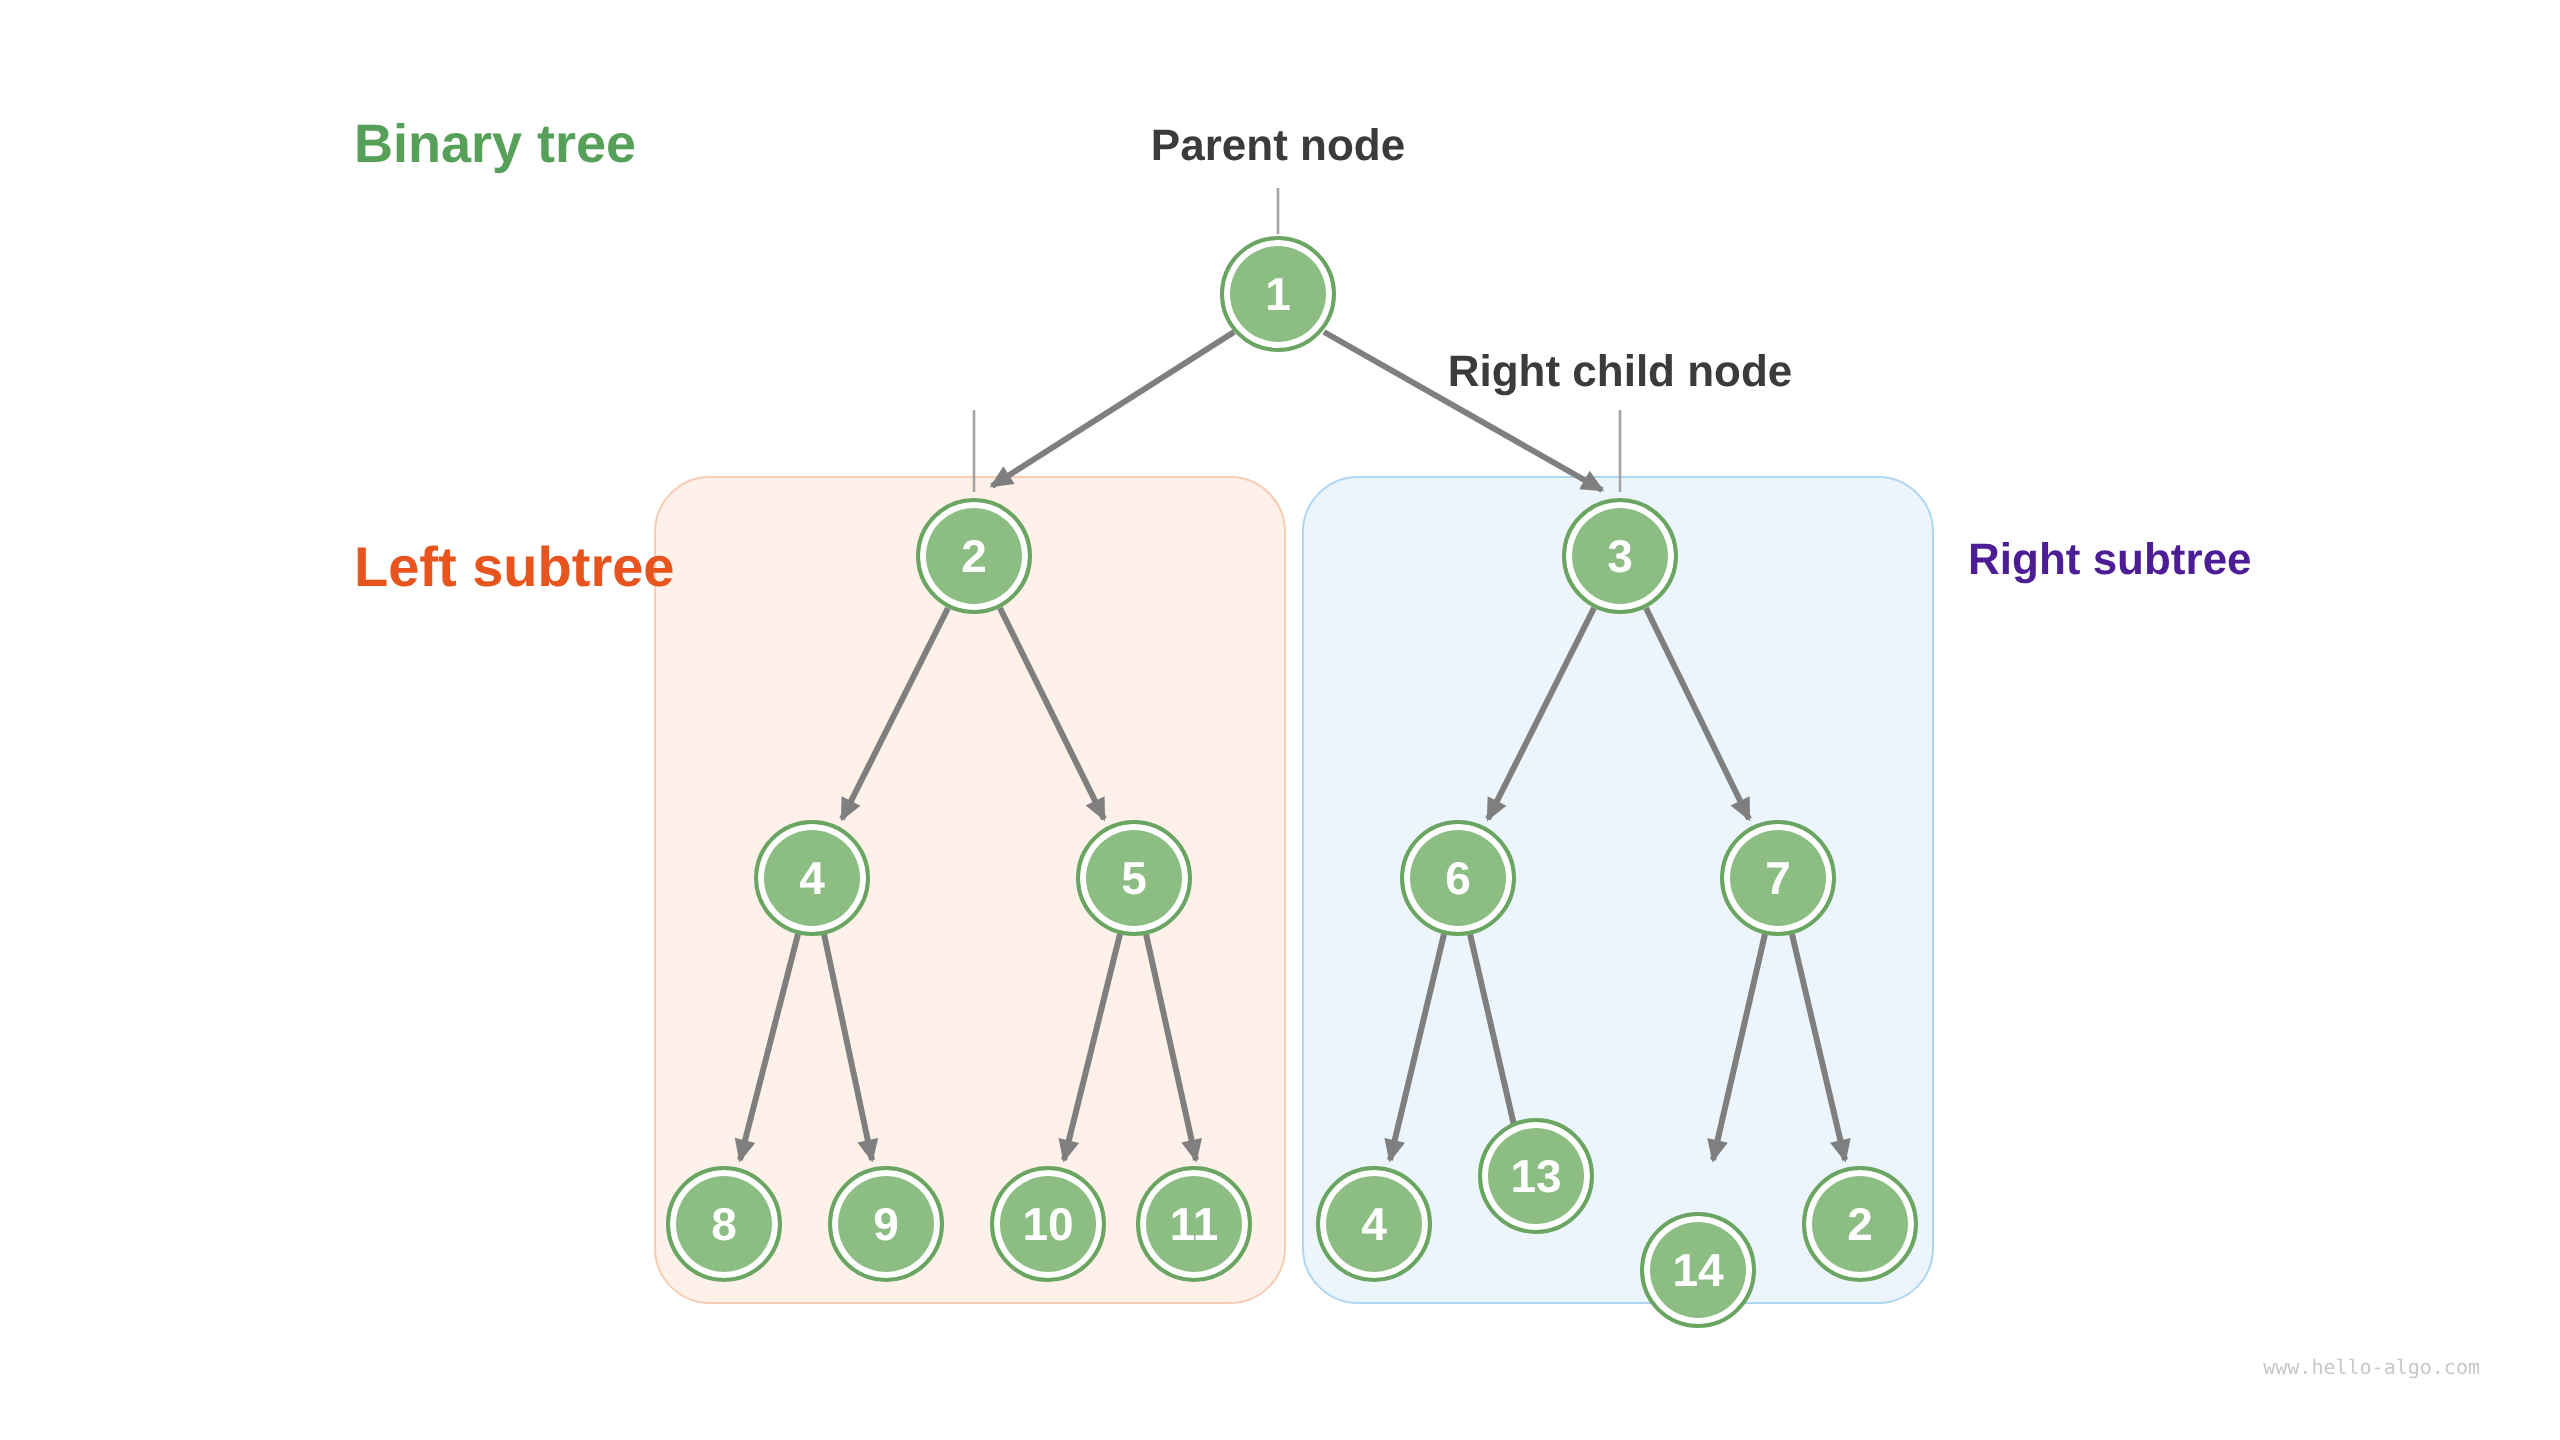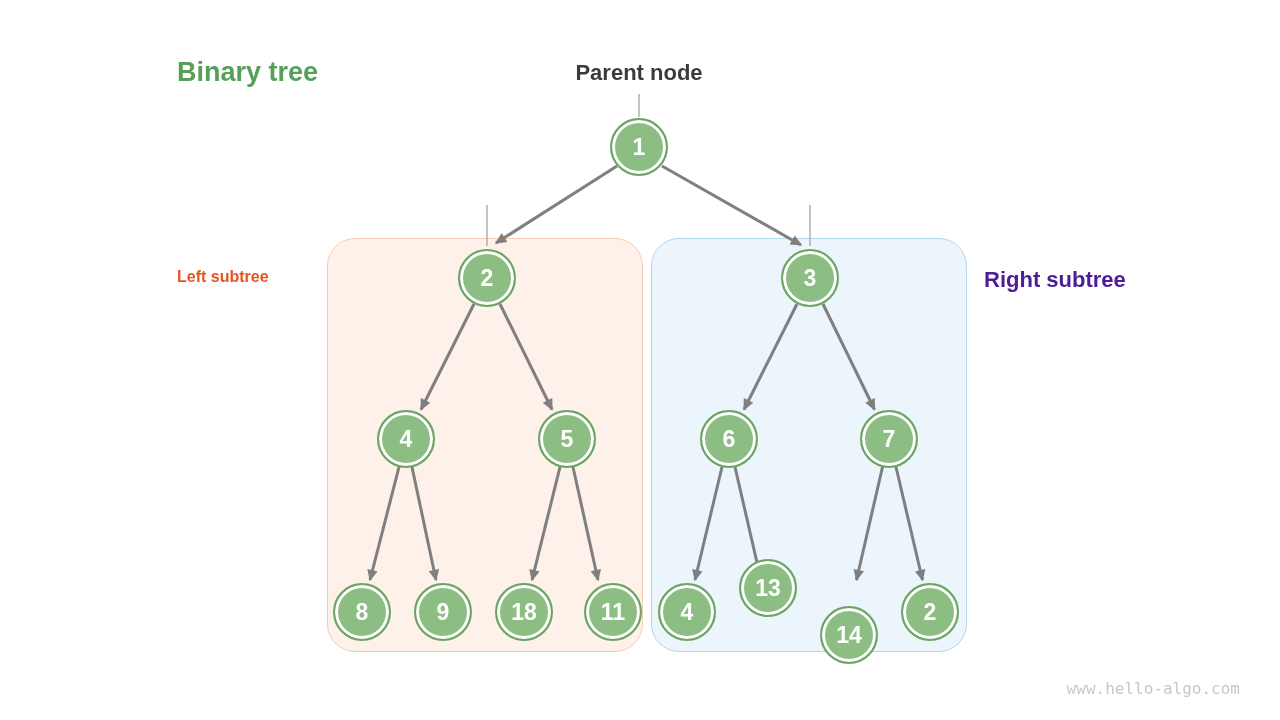--- a/index.html
+++ b/index.html
@@ -12,21 +12,21 @@
     font-family: "Liberation Sans", sans-serif;
   }
   .lbl {
     position: absolute;
     font-weight: 700;
     white-space: nowrap;
     line-height: 1.2;
   }
   .title-lbl   { font-size: 27px; color: #57a05a; }
   .dark-lbl    { font-size: 22px; color: #3b3b3b; transform: translateX(-50%); }
-  .left-sub-lbl  { font-size: 16px; color: #e8541e; }
+  .left-sub-lbl  { font-size: 28px; color: #e8541e; }
   .right-sub-lbl { font-size: 22px; color: #4c1d95; }
   .panel {
     position: absolute;
     width: 316px;
     height: 414px;
     top: 238px;
     border-radius: 28px;
     box-sizing: border-box;
   }
   .panel-left  { left: 327px; background: #fdf1e9; border: 1px solid #f6cdb4; }
@@ -49,35 +49,36 @@
     justify-content: center;
     color: #ffffff;
     font-size: 23px;
     font-weight: 700;
   }
   .watermark {
     position: absolute;
     right: 40px;
     top: 679px;
     font-family: "DejaVu Sans Mono", monospace;
-    font-size: 16px;
+    font-size: 10px;
     color: #c8c8c8;
     margin-left: 16px;
   }
 </style>
 </head>
 <body>
 
 <div id="stage">
 
   <div class="panel panel-left"></div>
   <div class="panel panel-right"></div>
 
   <div class="lbl title-lbl" style="left:177px; top:56px;">Binary tree</div>
   <div class="lbl dark-lbl" style="left:639px; top:60px;text-align:center;">Parent node</div>
+  <div class="lbl dark-lbl" style="left:810px; top:173px;">Right child node</div>
   <div class="lbl left-sub-lbl" style="left:177px; top:267px;">Left subtree</div>
   <div class="lbl right-sub-lbl" style="left:984px; top:267px;">Right subtree</div>
 
   <svg class="edges" width="1280" height="720">
     <defs>
       <marker id="arrow" viewBox="0 0 10 10" refX="8.5" refY="5" markerWidth="4.2" markerHeight="4.2" orient="auto">
         <path class="arrowhead" d="M0.5,0.8 L9.5,5 L0.5,9.2 z"></path>
       </marker>
     </defs>
 
@@ -122,23 +123,23 @@
   <div class="node" style="left:860px; top:410px;">
       <span>7</span>
     </div>
   <div class="node" style="left:333px; top:583px;">
       <span>8</span>
     </div>
   <div class="node" style="left:414px; top:583px;">
       <span>9</span>
     </div>
   <div class="node" style="left:495px; top:583px;">
-      <span>18</span>
+      <span>10</span>
     </div>
-  <div class="node" style="left:584px; top:583px;text-align:right;">
+  <div class="node" style="left:568px; top:583px;text-align:right;">
       <span>11</span>
     </div>
   <div class="node" style="left:658px; top:583px;">
       <span>4</span>
     </div>
   <div class="node" style="left:739px; top:559px;">
       <span>13</span>
     </div>
   <div class="node" style="left:820px; top:606px;text-align:center;">
       <span>14</span>

